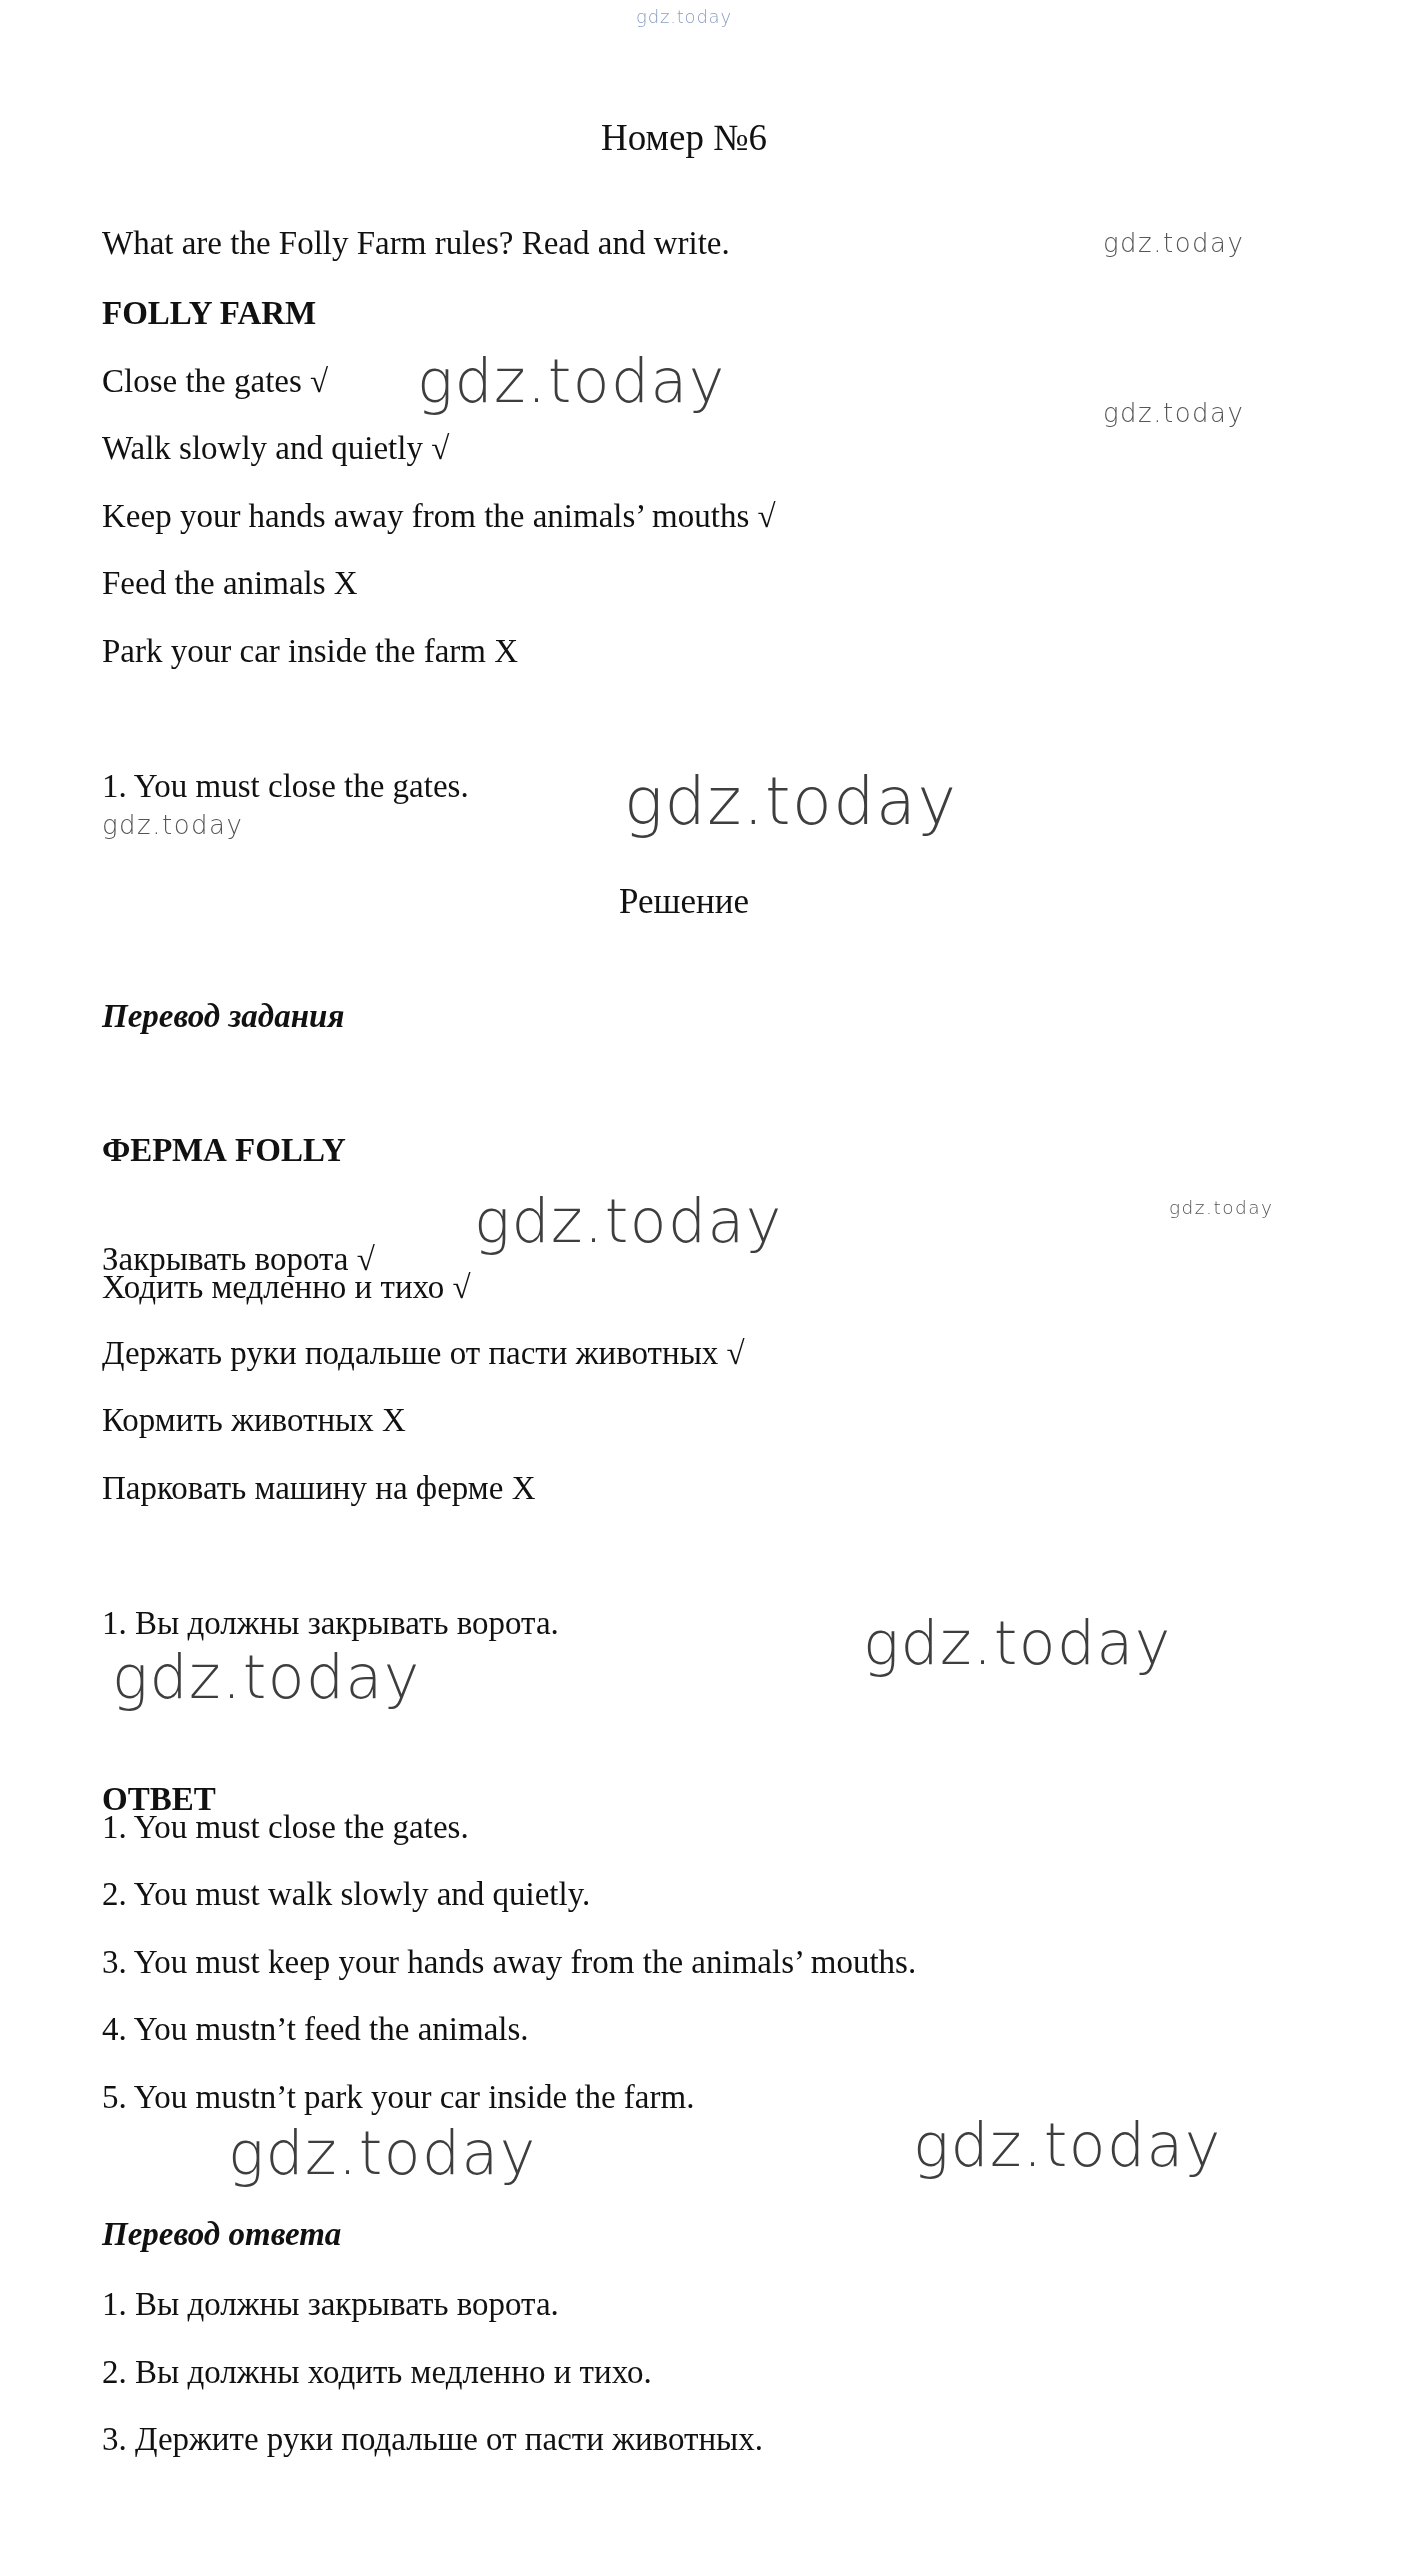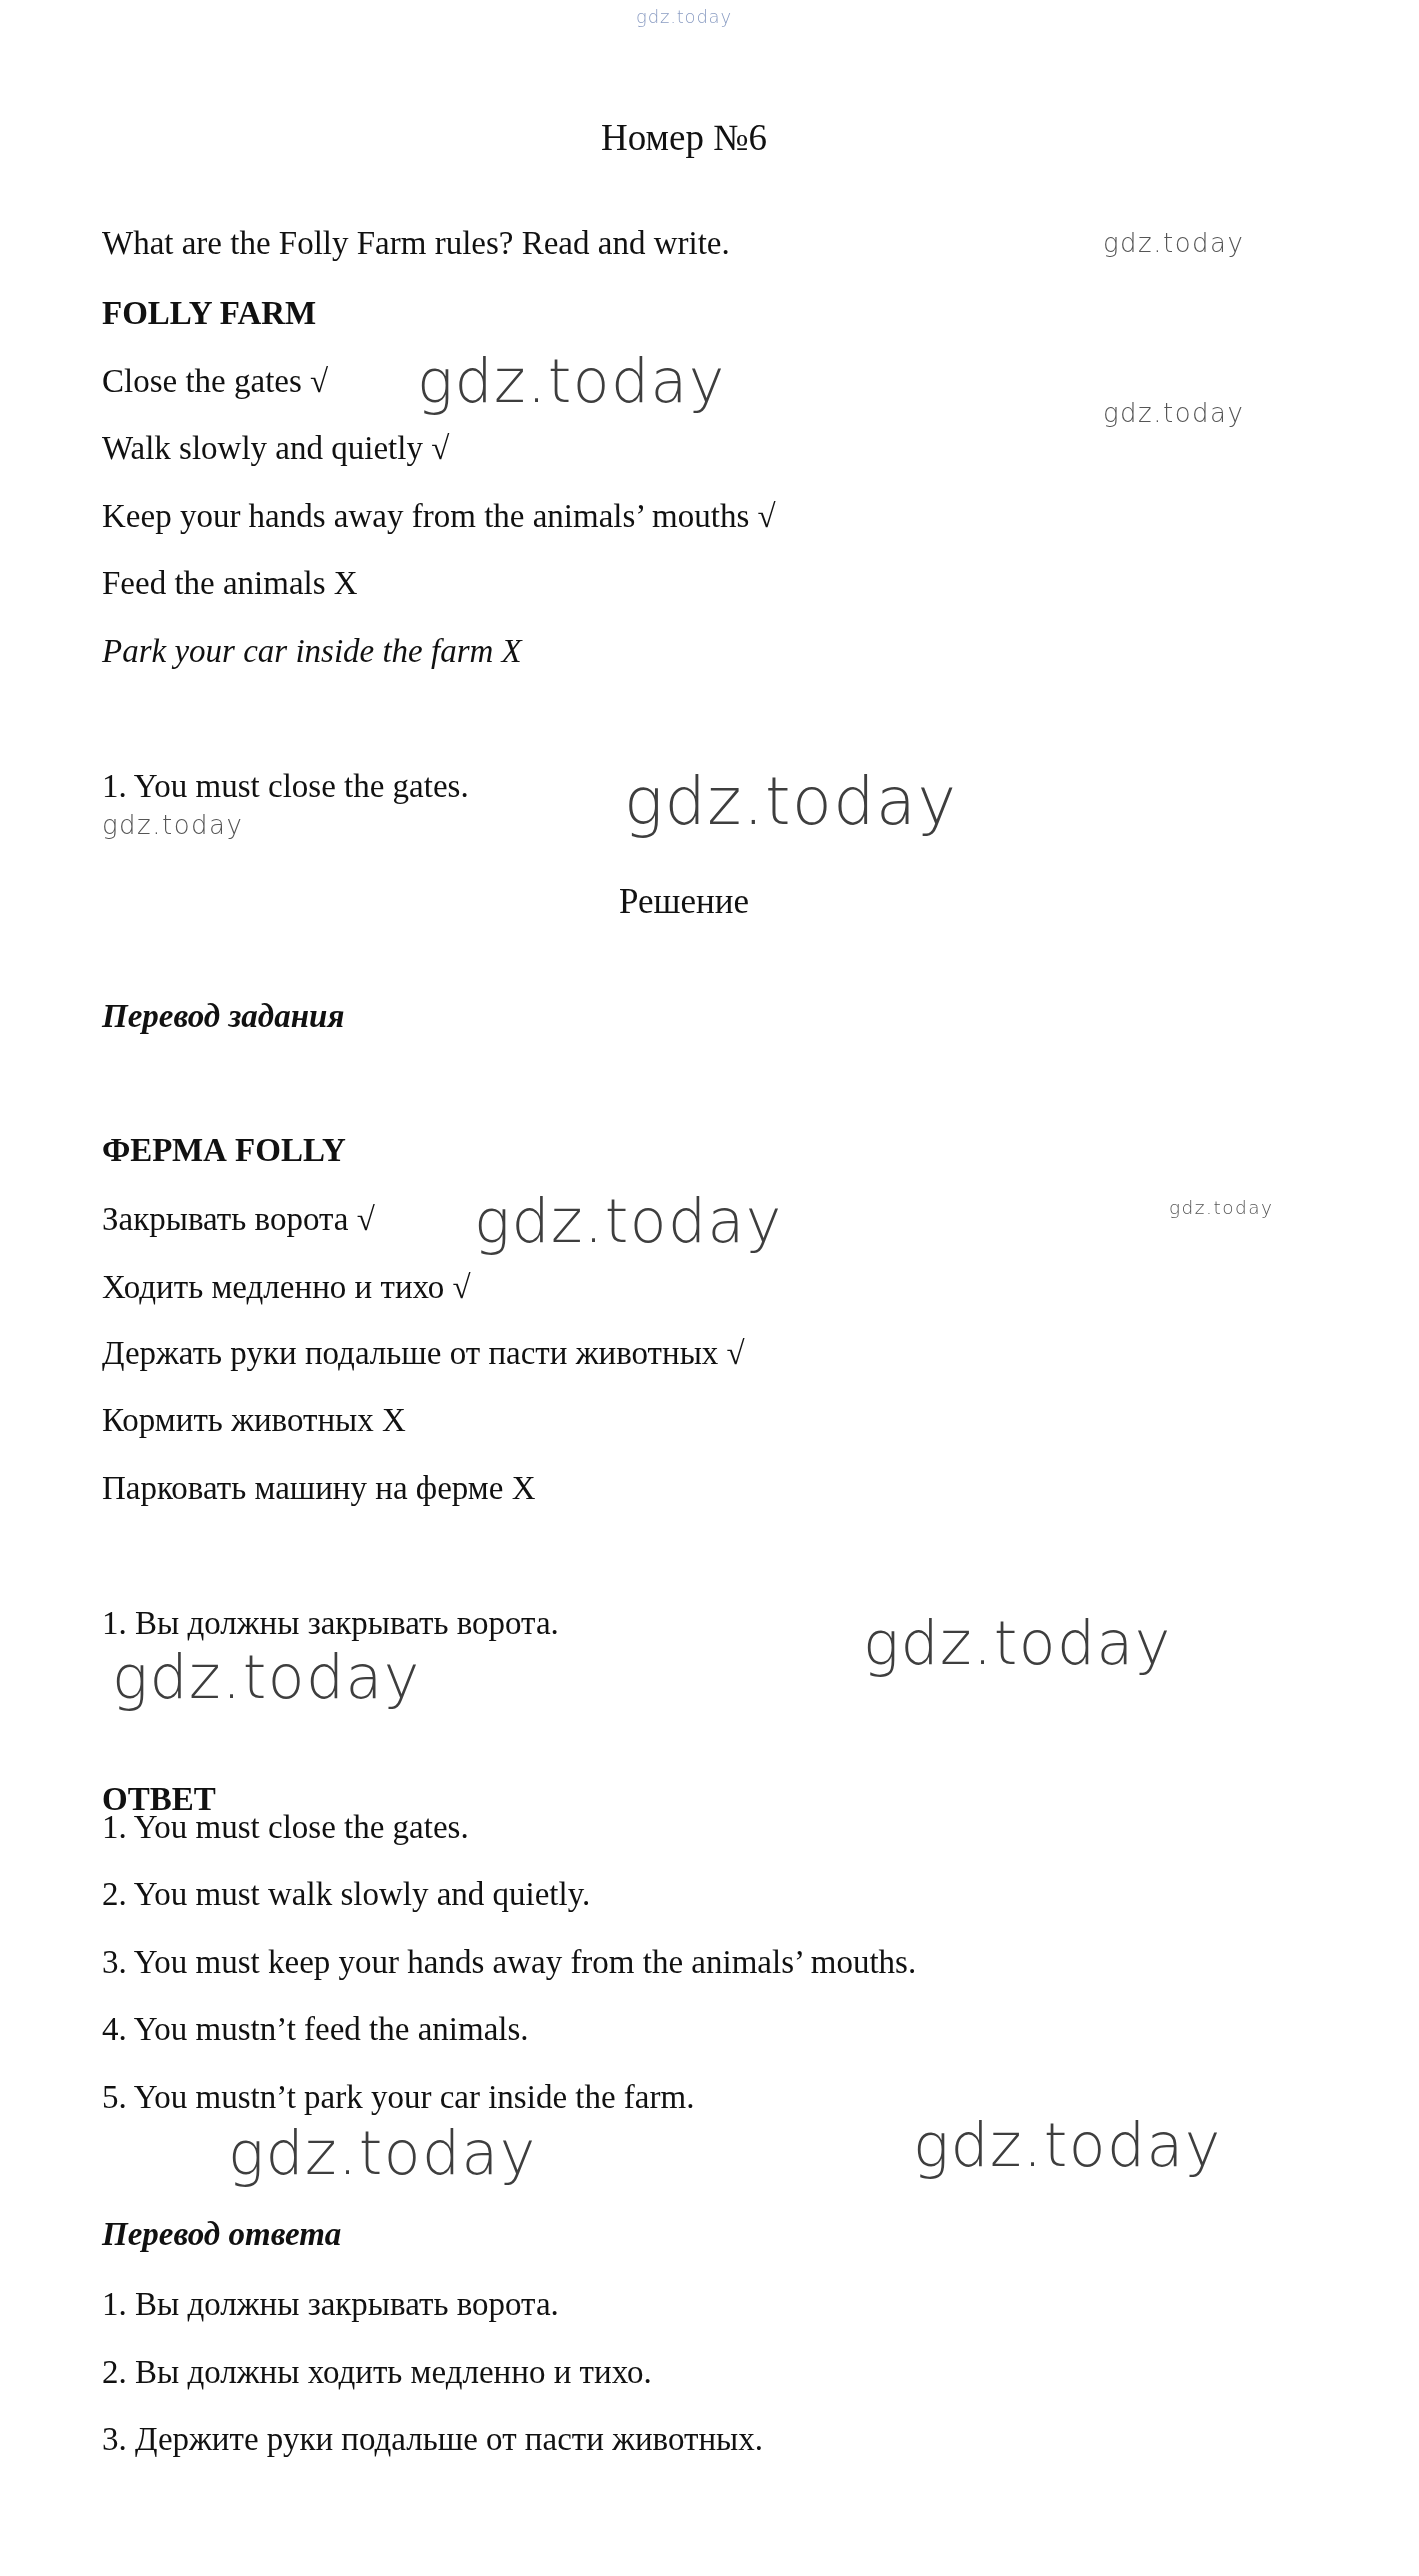--- a/index.html
+++ b/index.html
@@ -79,28 +79,28 @@
   <div class="wm wm-big" style="left:913px; top:2110px;">gdz.today</div>
 
   <div class="line center title" style="top:116px;">Номер №6</div>
 
   <div class="line" style="top:224px;">What are the Folly Farm rules? Read and write.</div>
   <div class="line bold" style="top:294px;">FOLLY FARM</div>
   <div class="line" style="top:362px;">Close the gates √</div>
   <div class="line" style="top:429px;">Walk slowly and quietly √</div>
   <div class="line" style="top:497px;">Keep your hands away from the animals’ mouths √</div>
   <div class="line" style="top:564px;">Feed the animals X</div>
-  <div class="line" style="top:632px;font-style:italic;">Park your car inside the farm X</div>
+  <div class="line" style="top:632px;">Park your car inside the farm X</div>
   <div class="line" style="top:767px;">1. You must close the gates.</div>
 
   <div class="line center solution-heading" style="top:881px;">Решение</div>
 
   <div class="line bolditalic" style="top:997px;">Перевод задания</div>
   <div class="line bold" style="top:1131px;">ФЕРМА FOLLY</div>
-  <div class="line" style="top:1200px;">Закрывать ворота √</div>
+  <div class="line" style="top:1240px;">Закрывать ворота √</div>
   <div class="line" style="top:1268px;">Ходить медленно и тихо √</div>
   <div class="line" style="top:1334px;">Держать руки подальше от пасти животных √</div>
   <div class="line" style="top:1401px;">Кормить животных X</div>
   <div class="line" style="top:1469px;">Парковать машину на ферме X</div>
   <div class="line" style="top:1604px;">1. Вы должны закрывать ворота.</div>
 
   <div class="line bold" style="top:1780px;text-align:right;">ОТВЕТ</div>
   <div class="line" style="top:1808px;">1. You must close the gates.</div>
   <div class="line" style="top:1875px;">2. You must walk slowly and quietly.</div>
   <div class="line" style="top:1943px;">3. You must keep your hands away from the animals’ mouths.</div>

